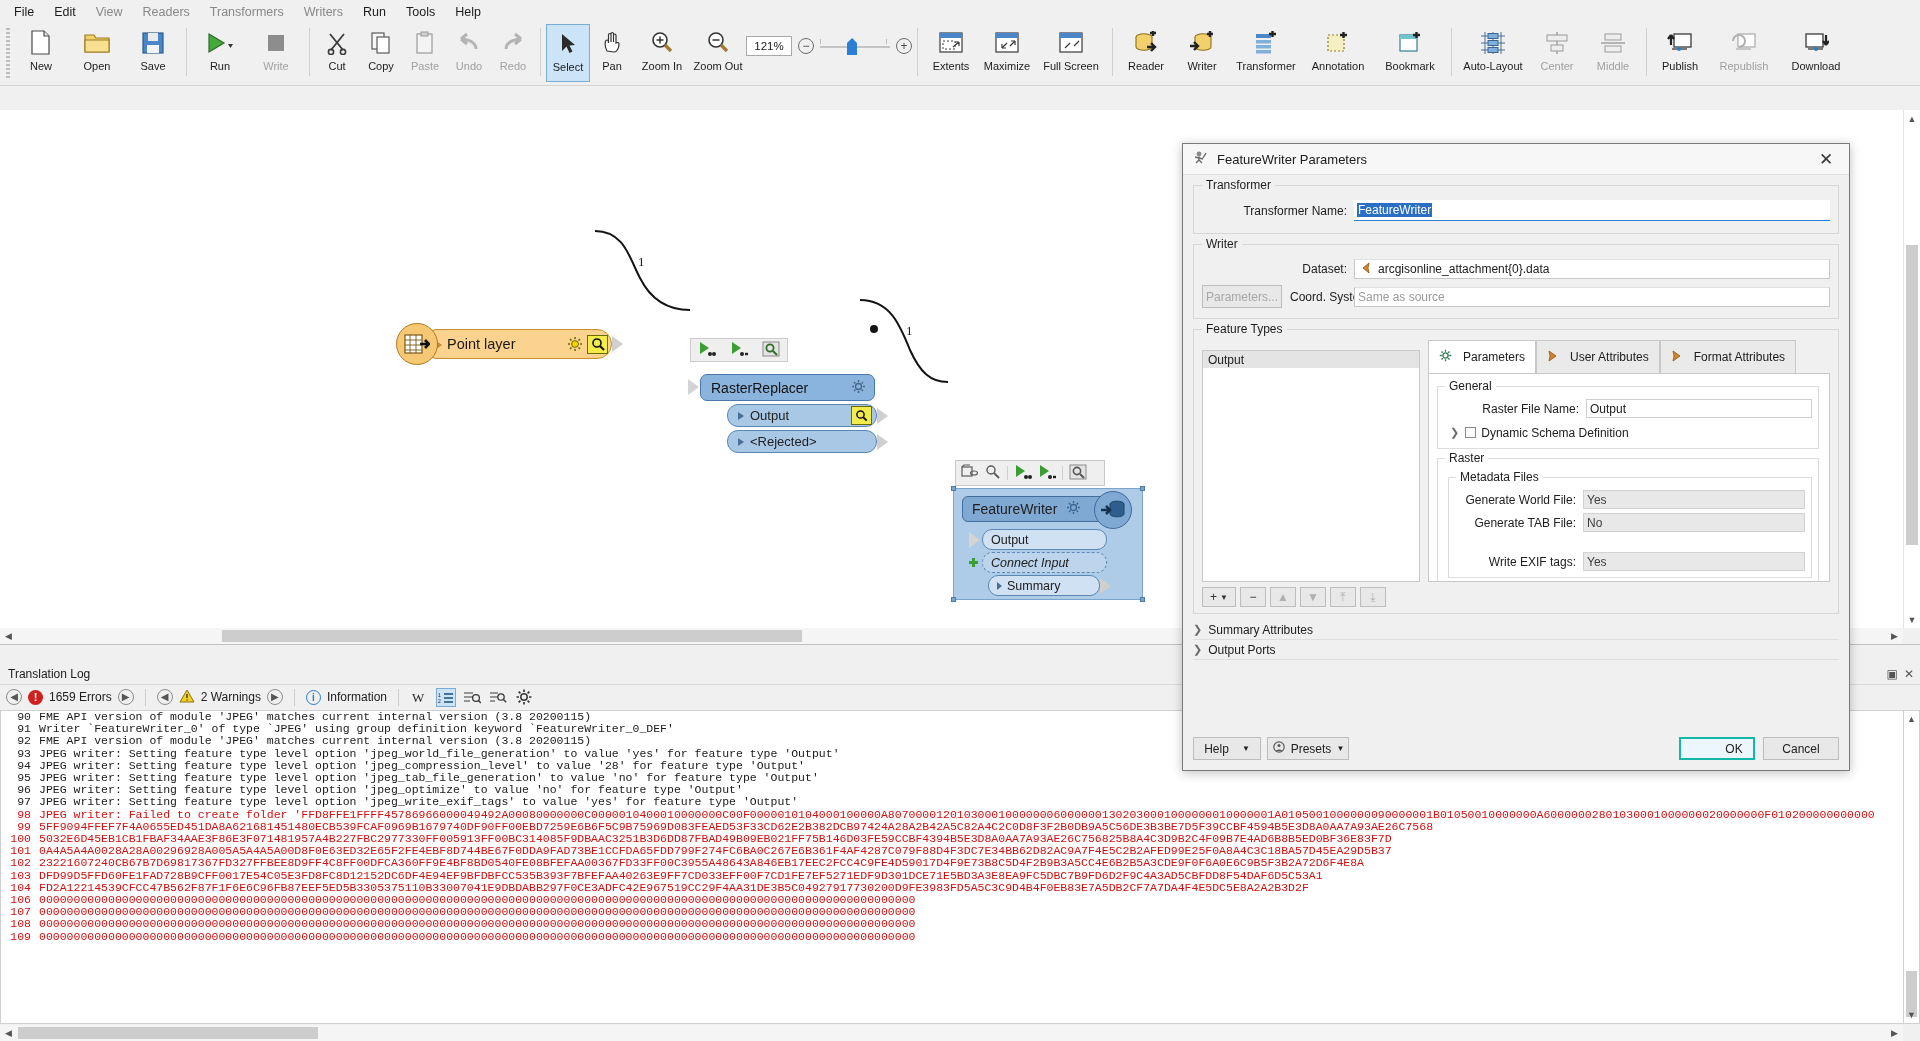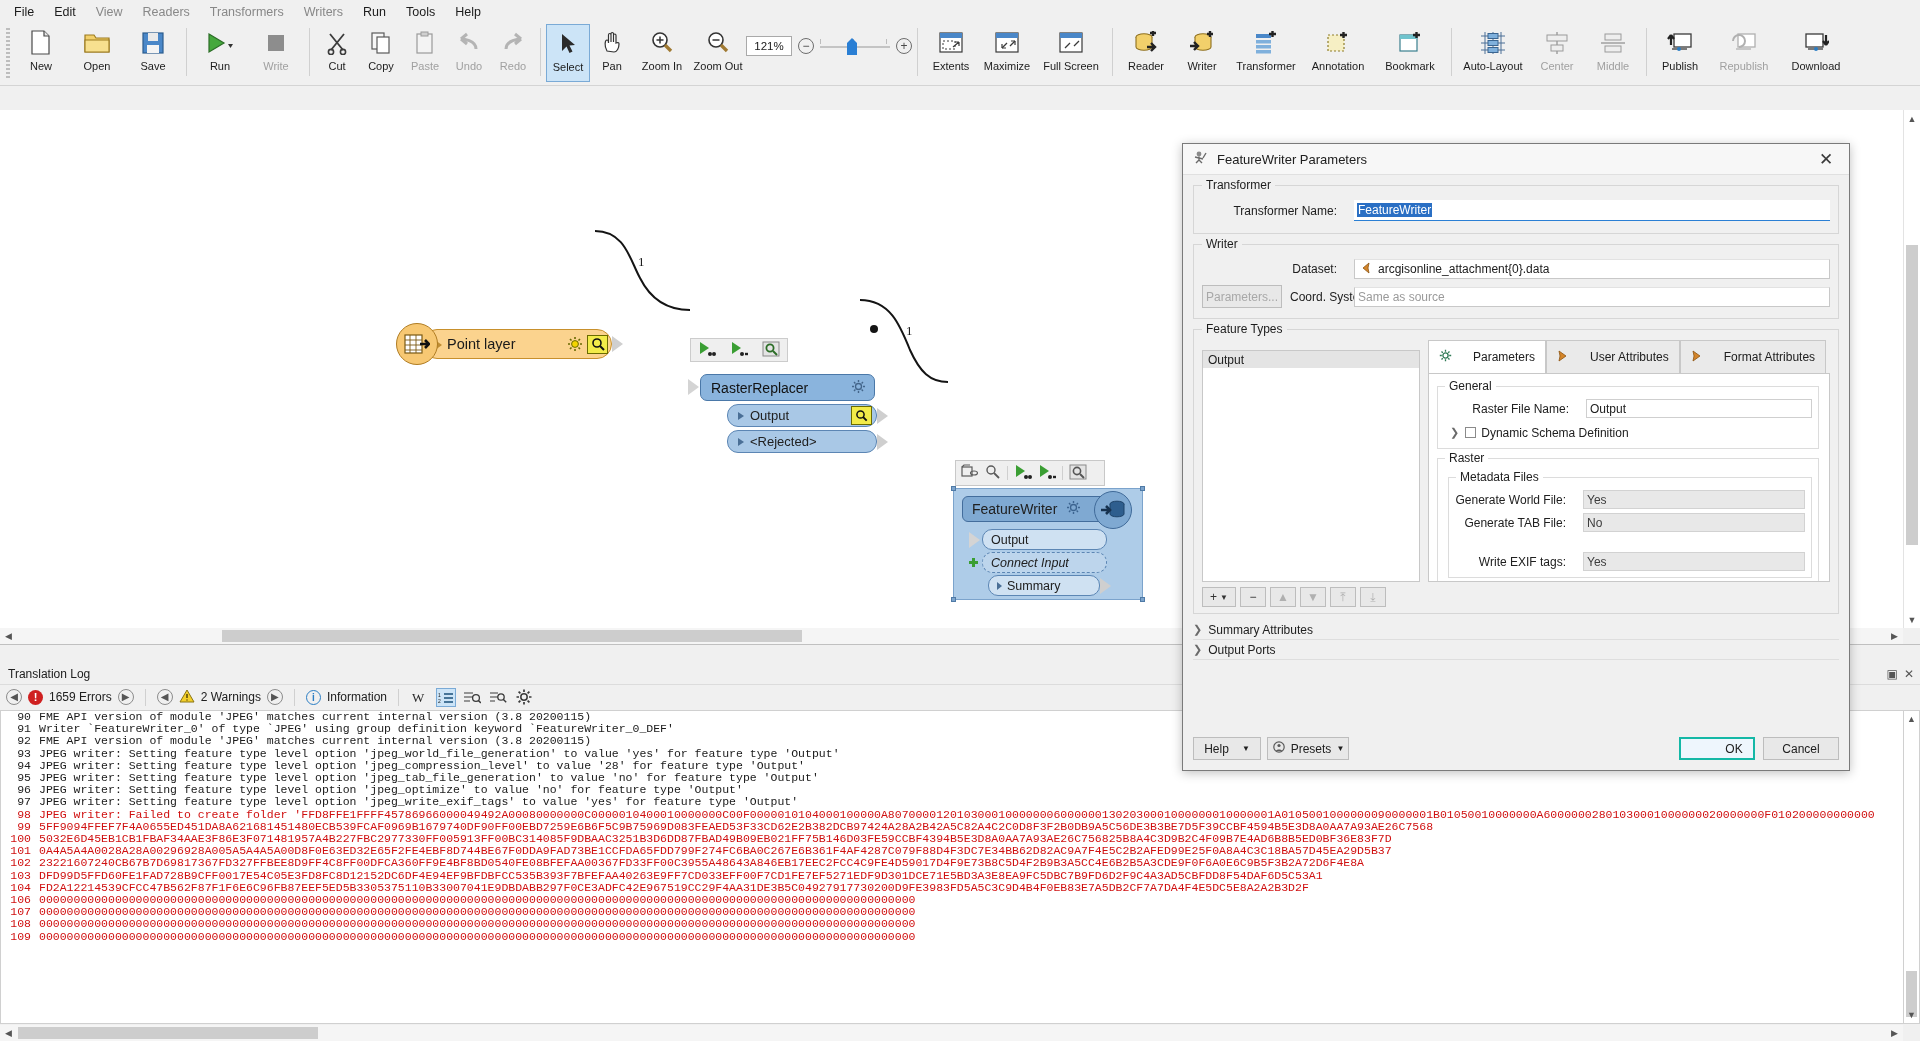--- a/index.html
+++ b/index.html
@@ -140,39 +140,39 @@
      padding:0 6px 0 10px; border-bottom:1px solid #e0e0e0;}
   .dlg-title .t { font-size:13px; margin-left:8px; flex:1; }
   .dlg-x { width:34px;height:29px;display:flex;align-items:center;justify-content:center;
      font-size:17px;color:#3a3a3a;}
   .dlg-body { padding: 6px 10px 0 10px; position:relative; height:597px;}
 
   .gbox { border:1px solid #d6d6d6; margin-top:10px; position:relative; padding:14px 8px 10px 8px;}
   .gbox > .legend { position:absolute; top:-8px; left:8px; background:#f0f0f0; padding:0 4px;
      font-size:12px; color:#1c1c1c;}
   .row { display:flex; align-items:center; margin-bottom:6px; }
-  .row .lbl { font-size:12px; text-align:right; padding-right:17px; white-space:nowrap;}
+  .row .lbl { font-size:12px; text-align:right; padding-right:7px; white-space:nowrap;}
   .field { height:20px; border:1px solid #c8c8c8; background:#fff; flex:1;
      font-size:12px; display:flex; align-items:center; padding:0 3px;
      border-top-color:#e2e2e2; }
   .field.under { border:none; border-bottom:1.6px solid #2a7fd4; background:#fff; height:21px;}
   .sel-text { background:#2a6fc4; color:#fff; padding:0 1px; }
   .field.placeholder { color:#9a9a9a; }
   .btn { height:23px; min-width:68px; background:#e8e8e8; border:1px solid #bdbdbd;
      font-size:12px; display:flex;align-items:center;justify-content:center; gap:5px;}
   .btn.dis { color:#a8a8a8; }
   .btn.primary { border:2px solid #14b8a6; background:#eef6fd;padding-left:34px; }
 
   .ftypes { display:flex; gap:8px; margin-top:6px; height:232px;}
   .ftlist { width:218px; border:1px solid #c8c8c8; background:#fff; }
   .ftlist .item { height:17px; background:#e4e4e4; font-size:12px; padding-left:5px;
      display:flex;align-items:center;}
   .tabpane { flex:1; display:flex; flex-direction:column; }
   .tabstrip { display:flex; height:23px; align-items:flex-end; }
-  .tab { height:22px; display:flex;align-items:center;gap:21px; padding:16px 10px;
+  .tab { height:22px; display:flex;align-items:center;gap:11px; padding:16px 10px;
      font-size:12px; border:1px solid #c8c8c8; border-bottom:none; background:#eaeaea;}
   .tab.sel { background:#fff; height:23px; }
   .tabbody { flex:1; border:1px solid #c8c8c8; background:#fff; padding:8px 10px 0 8px;
      overflow:hidden;}
   .ibox { border:1px solid #dcdcdc; margin-top:9px; position:relative; padding:12px 6px 6px 6px;}
   .ibox > .legend { position:absolute; top:-8px; left:7px; background:#fff; padding:0 4px;
      font-size:12px;}
   .ro-field { height:19px; background:#e8e8e8; border:1px solid #d2d2d2; flex:1;
      font-size:12px; color:#3c3c3c; display:flex;align-items:center;padding:0 3px;}
   .wh-field { height:19px; background:#fff; border:1px solid #cfcfcf; flex:1;

